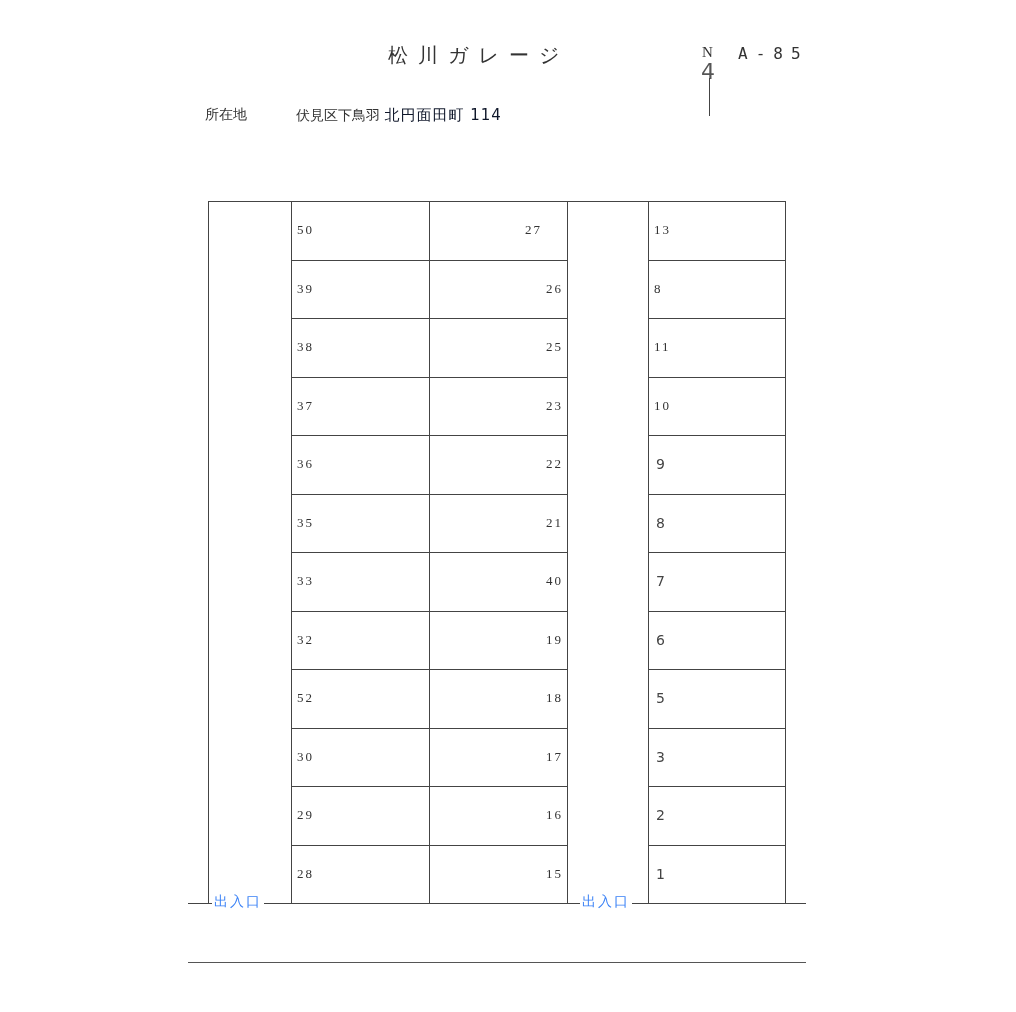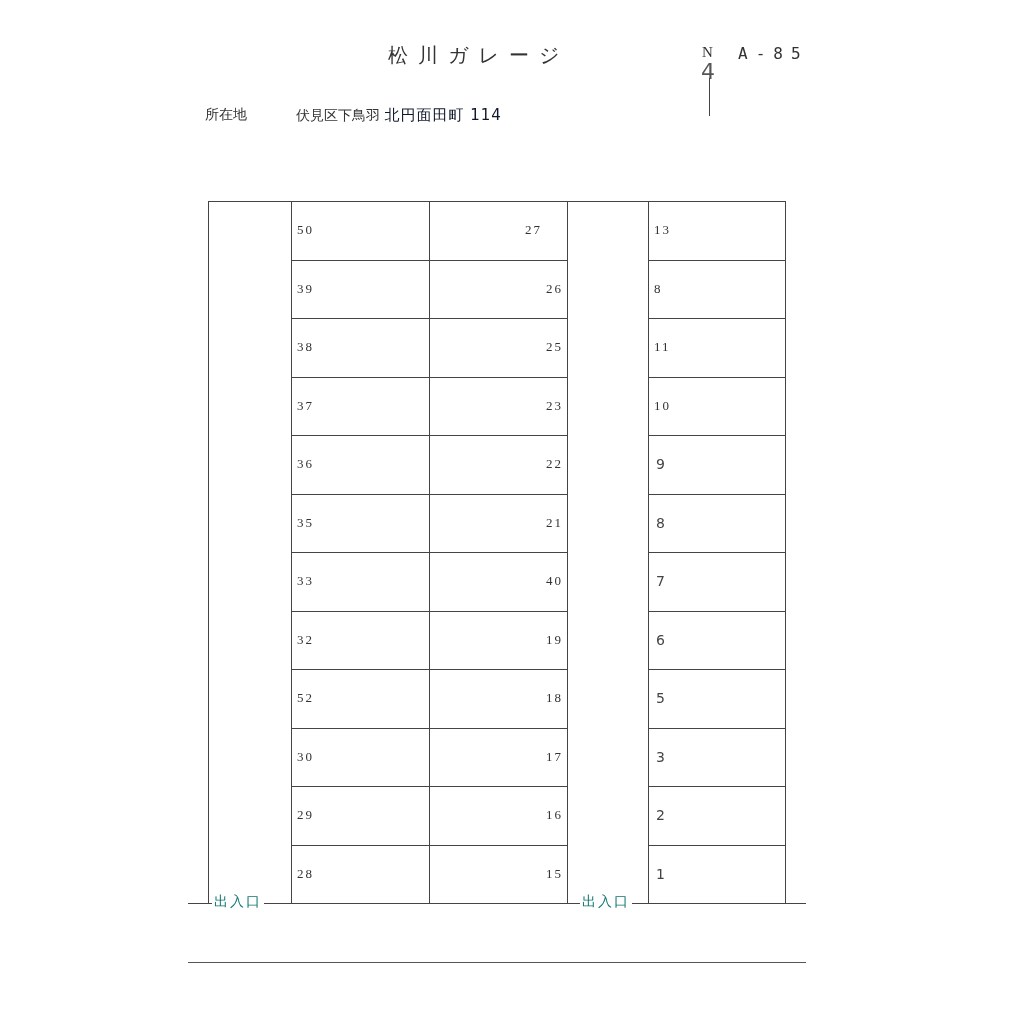--- a/index.html
+++ b/index.html
@@ -61,21 +61,21 @@
   .cell .num { position: absolute; top: 21px; font-family: Liberation Serif, serif; }
   .cell.left .num { left: 6px; }
   .cell.right .num { right: 4px; }
   .cell.single .num {
     font-family: "DejaVu Sans", sans-serif; font-size: 14px; left: 8px; letter-spacing: 0;
     color: #444;
   }
   .entrance {
     position: absolute; top: 893px;
     font-size: 14px; background: #fff; padding: 0 2px;
-    font-family: Liberation Sans, sans-serif; color: #0f766e; letter-spacing: 2px;
+    font-family: Liberation Sans, sans-serif; color: #3b82f6; letter-spacing: 2px;
   }
 </style>
 </head>
 <body>
 
 <div class="abs title">松川ガレージ</div>
 
 <div class="abs north">
   <span class="n-label">N</span>
   <span class="n-glyph">4</span>

